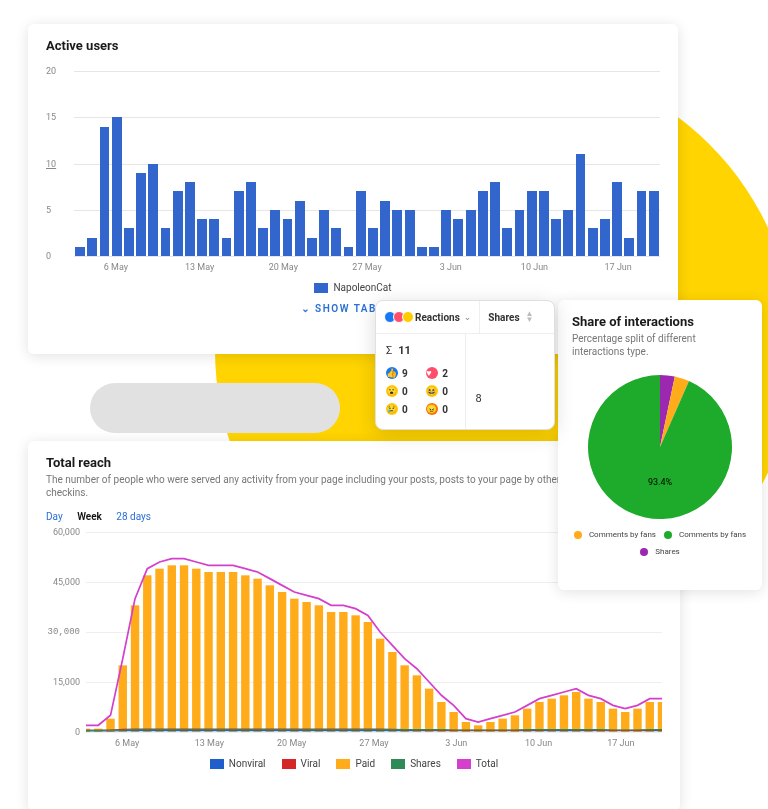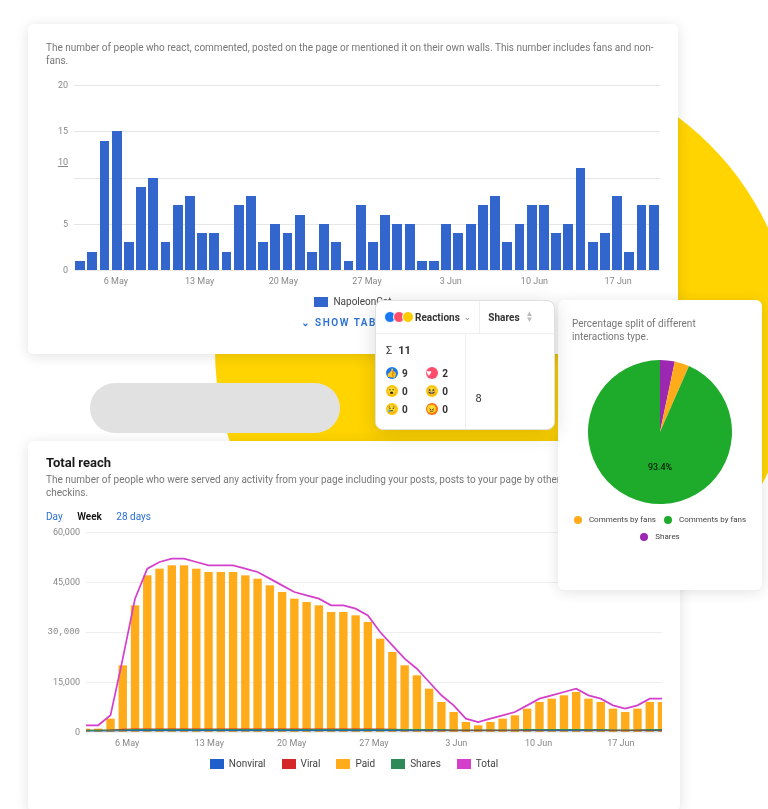--- a/index.html
+++ b/index.html
@@ -41,21 +41,21 @@
     border-radius: 6px;
     box-shadow: 0 2px 14px rgba(0,0,0,0.12);
     padding: 14px 18px;
   }
   .card-title { font-size: 13px; font-weight: 700; color: #1a1a1a; }
   .card-sub { font-size: 10px; color: #777; margin-top: 3px; line-height: 1.3; }
   
   .active-users { top: 24px; left: 28px; width: 650px; height: 330px; z-index: 2; }
   .bar-chart { position: relative; margin-top: 18px; height: 185px; padding-left: 28px; }
   .bar-chart .grid-line { position:absolute; left:0; right:0; height:1px; background:#e6e6e6; }
-  .bar-chart .y-label { position:absolute; left:0; font-size:9px; color:#888; width:22px; text-align:right; transform:translateY(-50%); }
+  .bar-chart .y-label { position:absolute; left:0; font-size:9px; color:#888; width:22px; text-align:left; transform:translateY(-50%); }
   .bars { position:absolute; left:28px; right:0; bottom:0; height:100%; display:flex; align-items:flex-end; }
   .bars .bar { flex:1; margin: 0 1.2px; background:#3366cc; }
   .x-axis { position:relative; margin-left:28px; display:flex; margin-top:6px; }
   .x-axis div { flex:1; text-align:center; font-size:9px; color:#888; }
   .legend-row { display:flex; gap:16px; align-items:center; justify-content:center; margin-top:10px; font-size:10px; color:#444; }
   .legend-item { display:inline-flex; align-items:center; gap:5px; }
   .swatch { width:14px; height:10px; display:inline-block; }
   .show-table { text-align:center; color:#2a6fd6; font-size:10px; letter-spacing:1.5px; margin-top:10px; cursor:pointer; font-weight:600; }
   .show-table .chev { font-size:10px; }
   
@@ -99,30 +99,30 @@
   .x-axis2 div { flex:1; text-align:center; font-size:9px; color:#888; }
 </style>
 </head>
 <body>
 
 <div class="bg-circle"></div>
 <div class="bg-pill"></div>
 <div class="bg-circle2"></div>
 
 <div class="card active-users">
-  <div class="card-sub">The number of people who react, commented, posted on the page or mentioned it on their own walls. This number includes fans and non-fans.</div>
+  <div class="card-title">Active users</div>
 
   <div class="bar-chart">
     <div id="au-ygrid">
         <div class="grid-line" style="top: 185px; left: 28px; right: 0px; position: absolute;"></div>
         <div class="y-label" style="top: 185px;">0</div>
         <div class="grid-line" style="top: 138.75px; left: 28px; right: 0px; position: absolute;"></div>
         <div class="y-label" style="top: 138.75px;">5</div>
         <div class="grid-line" style="top: 92.5px; left: 28px; right: 0px; position: absolute;"></div>
-        <div class="y-label" style="top: 77px; text-decoration: underline;">10</div>
+        <div class="y-label" style="top: 93px; text-decoration: underline;">10</div>
         <div class="grid-line" style="top: 46.25px; left: 28px; right: 0px; position: absolute;"></div>
         <div class="y-label" style="top: 46.25px;">15</div>
         <div class="grid-line" style="top: 0px; left: 28px; right: 0px; position: absolute;"></div>
         <div class="y-label" style="top: 0px;">20</div>
       </div>
     <div class="bars" id="au-bars">
         <div class="bar" style="height: 5%; background: rgb(51, 102, 204);"></div>
         <div class="bar" style="height: 10%; background: rgb(51, 102, 204);"></div>
         <div class="bar" style="height: 70%; background: rgb(51, 102, 204);"></div>
         <div class="bar" style="height: 75%; background: rgb(51, 102, 204);"></div>
@@ -247,20 +247,21 @@
           </span>
       </div>
     </div>
     <div>
       <div class="shares-val">8</div>
     </div>
   </div>
 </div>
 
 <div class="card share-card">
+  <div class="card-title">Share of interactions</div>
   <div class="card-sub">Percentage split of different interactions type.</div>
   <div class="pie-wrap">
     <svg viewBox="0 0 100 100" id="pie-svg">
         <path d="M 50 50 L 50 2 A 48 48 0 0 1 59.881405220954306 3.0281165923773443 Z" fill="#9c27b0"></path>
         <path d="M 50 50 L 59.881405220954306 3.0281165923773443 A 48 48 0 0 1 69.33950891425582 6.0684237141959585 Z" fill="#ffab1a"></path>
         <path d="M 50 50 L 69.33950891425582 6.0684237141959585 A 48 48 0 1 1 49.99999999999999 2 Z" fill="#1eaa2a"></path>
       </svg>
     <div class="pie-label">93.4%</div>
   </div>
   <div class="pie-legend">

